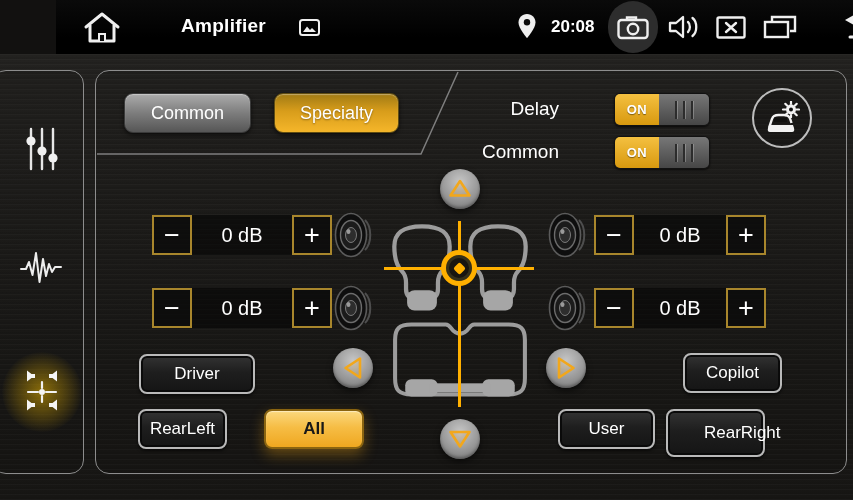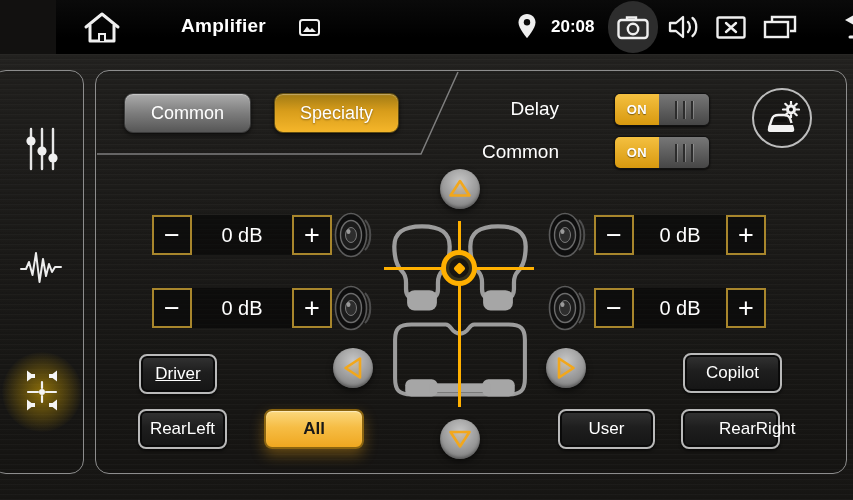--- a/index.html
+++ b/index.html
@@ -138,29 +138,29 @@
   .seat{z-index:2;}
   .seat-fl{left:293px;top:152px;} .seat-fr{left:369px;top:152px;}
   .seat-bench{left:293px;top:248px;}
   
   .zonebtn{
     border-radius:8px;color:#fff;font-size:17px;cursor:pointer;
     background:linear-gradient(180deg,#333,#1e1e1e 45%,#151515);
     border:2px solid #b9b9b9;box-shadow:inset 0 0 0 2px #0a0a0a, 0 2px 3px rgba(0,0,0,0.6);
     font-family:"Liberation Sans",sans-serif;
   }
-  .zb-driver{left:43px;top:283px;width:78px;height:40px;text-decoration:underline;}
+  .zb-driver{left:43px;top:283px;width:116px;height:40px;}
   .zb-rearleft{left:42px;top:338px;width:89px;height:40px;}
   .zb-all{left:168px;top:338px;width:100px;height:40px;
     background:linear-gradient(180deg,#fbd87e,#f6bd45 45%,#efa720);
     border:2px solid #8a6410;box-shadow:0 6px 14px rgba(245,170,20,0.35), inset 0 1px 1px rgba(255,255,255,0.5);
     color:#181818;font-weight:bold;}
   .zb-user{left:462px;top:338px;width:97px;height:40px;}
   .zb-copilot{left:587px;top:282px;width:99px;height:40px;}
-  .zb-rearright{left:585px;top:338px;width:99px;height:40px;padding-left:36px;}
+  .zb-rearright{left:570px;top:338px;width:99px;height:48px;padding-left:36px;}
 </style>
 </head>
 <body>
 
 <div class="screen">
 
   <div class="statusbar">
     <svg class="abs" style="left:27px;top:11px;" width="38" height="34" viewBox="0 0 38 34">
       <path d="M3 16 L19 3 L35 16" fill="none" stroke="#efefef" stroke-width="3" stroke-linecap="round" stroke-linejoin="round"></path>
       <path d="M7 14 V30 H31 V14" fill="none" stroke="#efefef" stroke-width="3" stroke-linejoin="round"></path>

